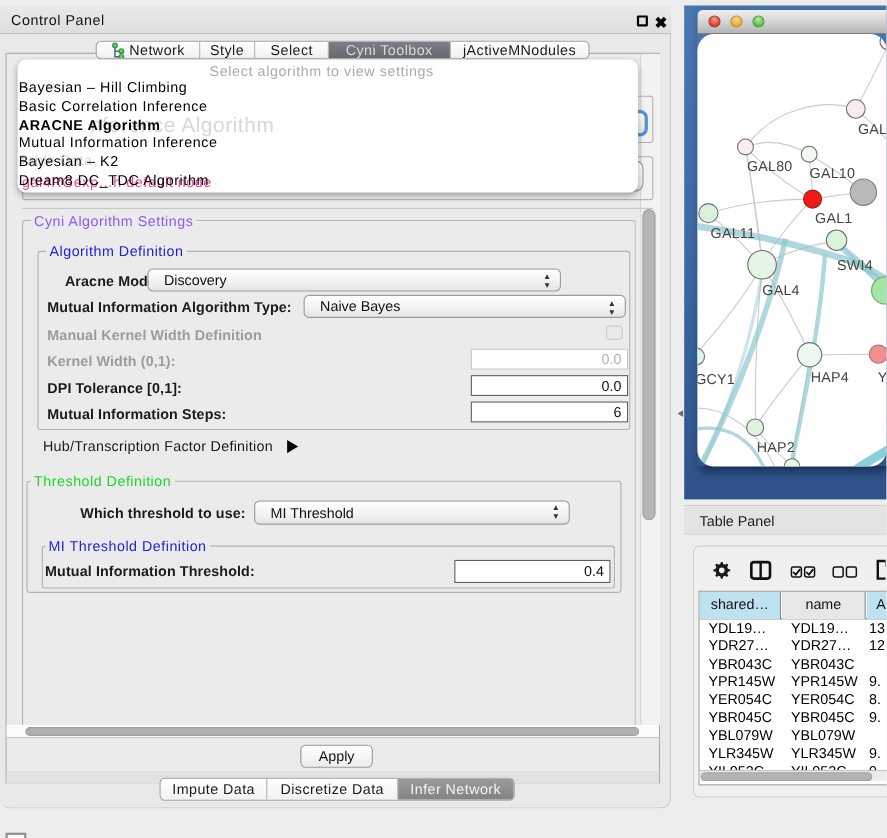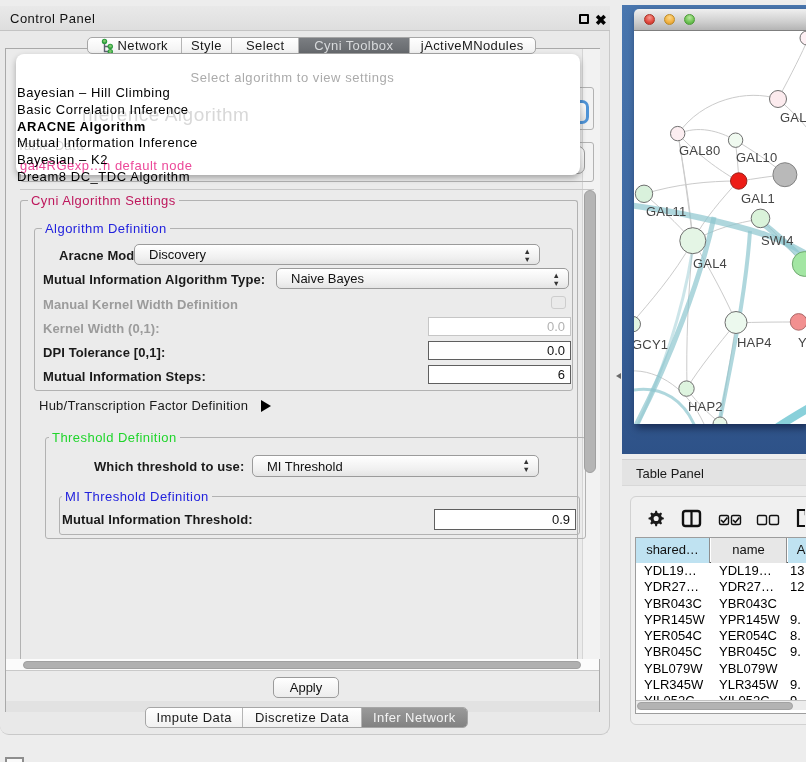--- a/index.html
+++ b/index.html
@@ -79,26 +79,26 @@
 
   <div class="abs" style="left:582px;top:49px;width:18px;height:610px;background:#f2f2f2;border-left:1px solid #d5d5d5;"></div>
 
   <div class="abs gbox" style="left:20px;top:87px;width:574px;height:43px;"></div>
   <div class="abs" style="left:100px;top:100px;width:489px;height:24px;border:3px solid #4f93d6;
     border-radius:7px;background:linear-gradient(#fff,#e4e4e4);"></div>
   <div class="abs gbox" style="left:20px;top:142px;width:574px;height:40px;"></div>
   <div class="abs combo" style="left:28px;top:146px;width:557px;height:28px;border-radius:7px;"></div>
 
   <div class="abs gbox" style="left:20px;top:200px;width:558px;height:462px;border-bottom:none;">
-    <span class="glabel" style="left:7px;color:#be185d;">Cyni Algorithm Settings</span>
+    <span class="glabel" style="left:7px;color:#8b5cf6;">Cyni Algorithm Settings</span>
 
     <div class="abs gbox" style="left:13px;top:27px;width:539px;height:163px;">
       <span class="glabel blab" style="left:7px;">Algorithm Definition</span>
       <label class="b" style="left:24px;top:19px;">Aracne Mode:</label>
-      <div class="combo" style="left:99px;top:15px;width:406px;height:21px;">
+      <div class="combo" style="left:99px;top:15px;width:376px;height:21px;">
         <span class="cv" style="left:14px;">Discovery</span>
           <span class="arr">▲<br>▼</span>
       </div>
       <label class="b" style="left:8px;top:43px;">Mutual Information Algorithm Type:</label>
       <div class="combo" style="left:241px;top:39px;width:293px;height:21px;">
         <span class="cv" style="left:14px;">Naive Bayes</span>
           <span class="arr">▲<br>▼</span>
       </div>
       <label class="b dis" style="left:8px;top:68px;">Manual Kernel Width Definition</label>
       <div class="abs" style="left:516px;top:67px;width:15px;height:13px;border:1px solid #cdcdcd;
@@ -108,49 +108,49 @@
       <label class="b" style="left:8px;top:116px;text-align:center;">DPI Tolerance [0,1]:</label>
       <div class="tf en" style="left:393px;top:112px;width:143px;height:19px;">0.0</div>
       <label class="b" style="left:8px;top:140px;">Mutual Information Steps:</label>
       <div class="tf en" style="left:393px;top:136px;width:143px;height:19px;">6</div>
     </div>
 
     <div class="abs" style="left:18px;top:197px;font-size:13px;color:#1a1a1a;letter-spacing:0.25px;">Hub/Transcription Factor Definition
       <span style="display:inline-block;margin-left:9px;width:0;height:0;border-left:10px solid #000;
         border-top:6.5px solid transparent;border-bottom:6.5px solid transparent;vertical-align:-2px;"></span></div>
 
-    <div class="abs gbox" style="left:24px;top:236px;width:541px;height:102px;">
+    <div class="abs gbox" style="left:3px;top:236px;width:541px;height:102px;">
       <span class="glabel grlab" style="left:3px;">Threshold Definition</span>
       <label class="b" style="left:48px;top:21px;">Which threshold to use:</label>
       <div class="combo" style="left:206px;top:17px;width:287px;height:22px;">
         <span class="cv" style="left:14px;top:3px;">MI Threshold</span>
           <span class="arr" style="top:2px;">▲<br>▼</span>
       </div>
       <div class="abs gbox" style="left:13px;top:58px;width:521px;height:39px;">
         <span class="glabel blab" style="left:2px;">MI Threshold Definition</span>
         <label class="b" style="left:2px;top:15px;">Mutual Information Threshold:</label>
-        <div class="tf en" style="left:374px;top:12px;width:142px;height:21px;padding-top:2px;">0.9</div>
+        <div class="tf en" style="left:374px;top:12px;width:142px;height:21px;padding-top:2px;">0.4</div>
       </div>
     </div>
 
   </div>
 
   <div class="abs" style="left:584px;top:190px;width:12px;height:283px;background:#b5b5b5;border:1px solid #a0a0a0;border-radius:6px;"></div>
   <div class="abs" style="left:6px;top:659px;width:593px;height:12px;background:#fbfbfb;border-bottom:1px solid #c9c9c9;"></div>
   <div class="abs" style="left:23px;top:661px;width:558px;height:8px;background:#b0b0b0;border:1px solid #a0a0a0;border-radius:4px;"></div>
 
   <div class="abs" style="left:273px;top:677px;width:66px;height:21px;border:1px solid #9b9b9b;border-radius:5px;
     background:linear-gradient(#ffffff,#ececec);font-size:13px;color:#111;text-align:center;line-height:20px;">Apply</div>
 
   <div class="abs" style="left:16px;top:54px;width:564px;height:121px;background:#fff;border-radius:8px;
     box-shadow:0 3px 6px rgba(0,0,0,0.3);">
     <div class="abs" style="left:66px;top:50px;font-size:19px;color:#d8d8d8;letter-spacing:0.5px;">nference Algorithm</div>
     <div class="abs" style="left:1px;top:84px;font-size:13px;color:#d8d8d8;letter-spacing:0.5px;">Table Data</div>
     <div class="abs" style="left:4px;top:104px;font-size:13px;color:#ec4899;letter-spacing:0.5px;">gal4RGexp…h default node</div>
-    <div style="position:relative;text-align:center;font-size:13px;color:#ababab;padding-top:16px;line-height:15px;padding-right:11px;letter-spacing:0.55px;">Select algorithm to view settings</div>
+    <div style="position:relative;text-align:center;font-size:13px;color:#ababab;padding-top:3px;line-height:15px;padding-right:11px;letter-spacing:0.55px;">Select algorithm to view settings</div>
     <div style="position:relative;font-size:13px;color:#000;line-height:16.8px;padding-left:1px;letter-spacing:0.55px;">
       Bayesian – Hill Climbing<br>
       Basic Correlation Inference<br>
       <b>ARACNE Algorithm</b><br>
       Mutual Information Inference<br>
       Bayesian – K2<br>
       Dream8 DC_TDC Algorithm
     </div>
   </div>
   <div class="abs" style="left:20px;top:189px;width:574px;height:1px;background:#c8c8c8;"></div>
@@ -166,21 +166,21 @@
   <div class="abs" style="left:634px;top:9px;width:172px;height:415px;box-shadow:2px 4px 8px rgba(0,0,25,0.5);"></div>
   <div class="abs" style="left:634px;top:9px;width:172px;height:22px;border-radius:5px 0 0 0;
     background:linear-gradient(#efefef,#cfcfcf 60%,#b4b4b4);border-bottom:1px solid #7f7f7f;">
     <div style="position:absolute;left:10px;top:5px;width:11px;height:11px;border-radius:6px;
       background:radial-gradient(circle at 50% 30%,#f59b93,#e1473c 60%,#c03428);border:0.5px solid #a83428;"></div>
     <div style="position:absolute;left:30px;top:5px;width:11px;height:11px;border-radius:6px;
       background:radial-gradient(circle at 50% 30%,#fbd88a,#f2b13f 60%,#d2922c);border:0.5px solid #bd8d27;"></div>
     <div style="position:absolute;left:50px;top:5px;width:11px;height:11px;border-radius:6px;
       background:radial-gradient(circle at 50% 30%,#b9e8a0,#6cc252 60%,#4da339);border:0.5px solid #4c9b38;"></div>
   </div>
-  <div class="abs" style="left:634px;top:31px;width:172px;height:393px;background:#fff;overflow:hidden;">
+  <div class="abs" style="left:634px;top:31px;width:172px;height:393px;background:#fff;overflow:hidden;border-radius:15px;">
     <svg width="172" height="393" viewBox="0 0 172 393">
       <g fill="none" stroke="#cbcbcb" stroke-width="1">
         <path d="M144,68 C158,42 168,22 174,8"></path>
         <path d="M44,103 C68,68 114,58 144,68"></path>
         <path d="M144,68 C158,80 170,92 178,104"></path>
         <path d="M44,103 C64,94 85,100 101,109"></path>
         <path d="M44,103 C50,140 55,178 59,210"></path>
         <path d="M44,103 C68,128 90,142 104,150"></path>
         <path d="M101,109 C103,122 104,136 105,150"></path>
         <path d="M101,109 C118,119 136,131 150,143"></path>

